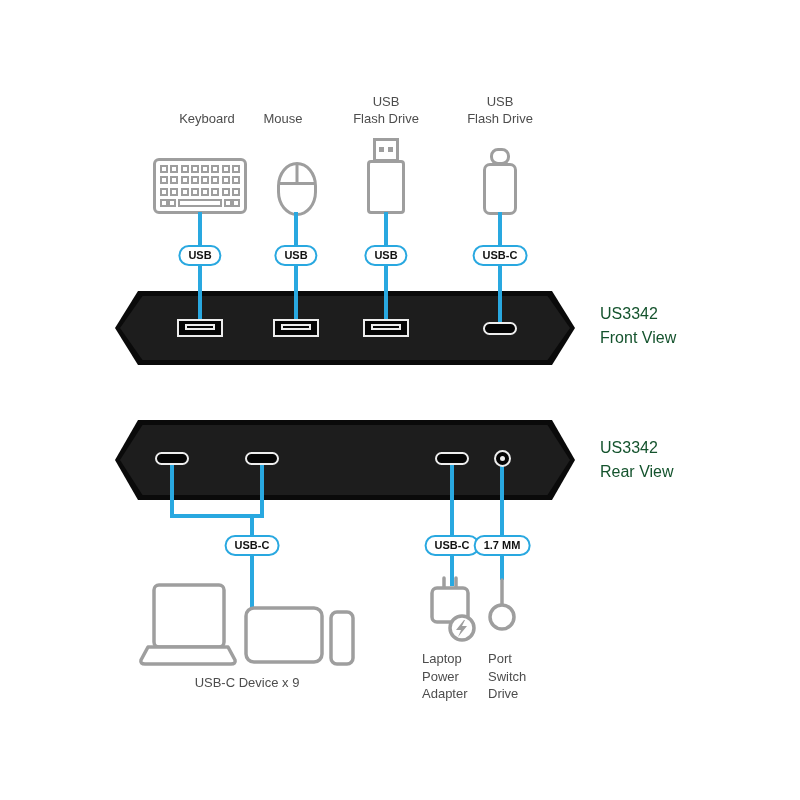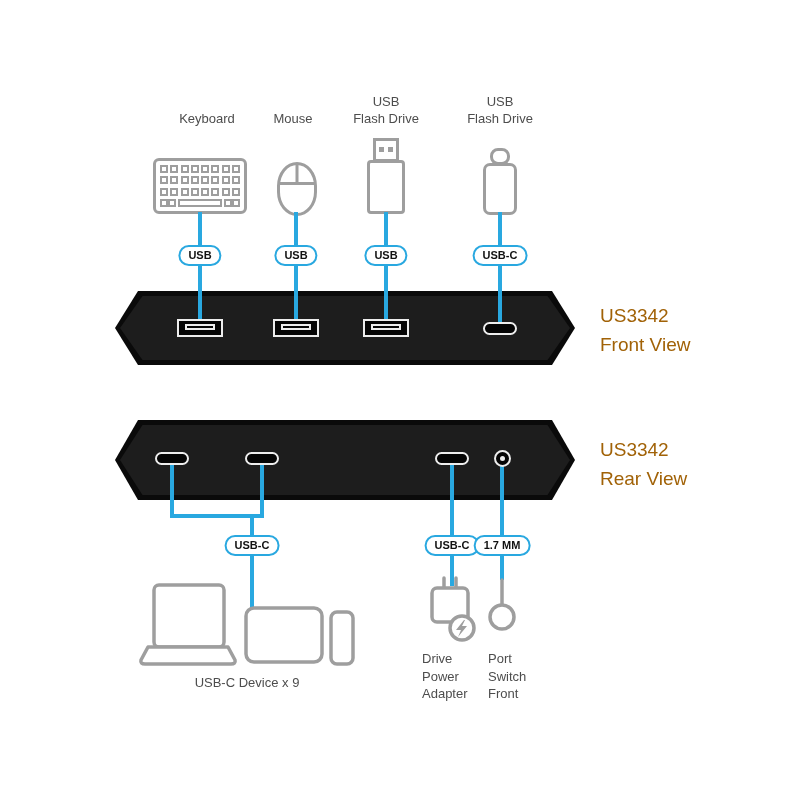--- a/index.html
+++ b/index.html
@@ -8,22 +8,22 @@
     --ink:#4d4d4d;
   }
   html,body{margin:0;padding:0;background:#fff;}
   .stage{position:relative;width:800px;height:800px;margin:0 auto;background:#fff;
          font-family:"Liberation Sans",sans-serif;overflow:hidden;}
 
   
   .toplabel{position:absolute;top:88px;width:110px;height:40px;display:flex;
             align-items:flex-end;justify-content:center;text-align:center;
             font-size:13px;line-height:1.35;color:var(--ink);white-space:pre-line;}
-  .modellabel{position:absolute;left:600px;width:120px;font-size:19px;line-height:1.5;
-              color:#a16207;white-space:pre-line;}
+  .modellabel{position:absolute;left:600px;width:120px;font-size:16px;line-height:1.5;
+              color:#14532d;white-space:pre-line;}
   .connlabel{position:absolute;font-size:13px;line-height:1.35;color:var(--ink);
              white-space:pre-line;}
 
   
   .cline{position:absolute;width:4px;background:var(--accent);z-index:4;}
   .hline{position:absolute;height:4px;background:var(--accent);z-index:4;}
   .badge{position:absolute;transform:translateX(-50%);background:#fff;
          border:2px solid var(--accent);border-radius:11px;padding:2px 8px 3px;
          font-size:11px;font-weight:bold;color:#111;z-index:6;white-space:nowrap;}
 
@@ -62,21 +62,21 @@
       stroke-width:3.5;stroke-linejoin:round;stroke-linecap:round;}
   .icon-svg .solid{fill:var(--gray);stroke:none;}
   .icon-svg .wire{fill:none;}
 </style>
 </head>
 <body>
 
 <div class="stage">
 
   <div class="toplabel" style="left:152px">Keyboard</div>
-  <div class="toplabel" style="left:238px">Mouse</div>
+  <div class="toplabel" style="left:228px">Mouse</div>
   <div class="toplabel" style="left:331px">USB
 Flash Drive</div>
   <div class="toplabel" style="left:445px">USB
 Flash Drive</div>
 
   <div class="outline kb" style="left:153px;top:158px;width:94px;height:56px">
     <div class="krow">
         <span class="key"></span>
         <span class="key"></span>
         <span class="key"></span>
@@ -196,20 +196,20 @@
     <circle cx="42" cy="52" r="12"></circle>
     <path class="solid" d="M44 44 L36 54 H41 L38 61 L47 50 H42 L45 44 Z"></path>
   </svg>
 
   <svg class="icon-svg" style="left:486px;top:578px" width="32" height="62" viewBox="0 0 32 62">
     <path class="wire" d="M16 2 V26"></path>
     <circle cx="16" cy="39" r="12"></circle>
   </svg>
 
   <div class="connlabel" style="left:177px;top:674px;width:140px;text-align:center">USB-C Device x 9</div>
-  <div class="connlabel" style="left:422px;top:650px;width:66px">Drive
+  <div class="connlabel" style="left:422px;top:650px;width:66px">Laptop
 Power
 Adapter</div>
   <div class="connlabel" style="left:488px;top:650px;width:66px">Port
 Switch
-Front</div>
+Drive</div>
 
 </div>
 
 </body></html>

